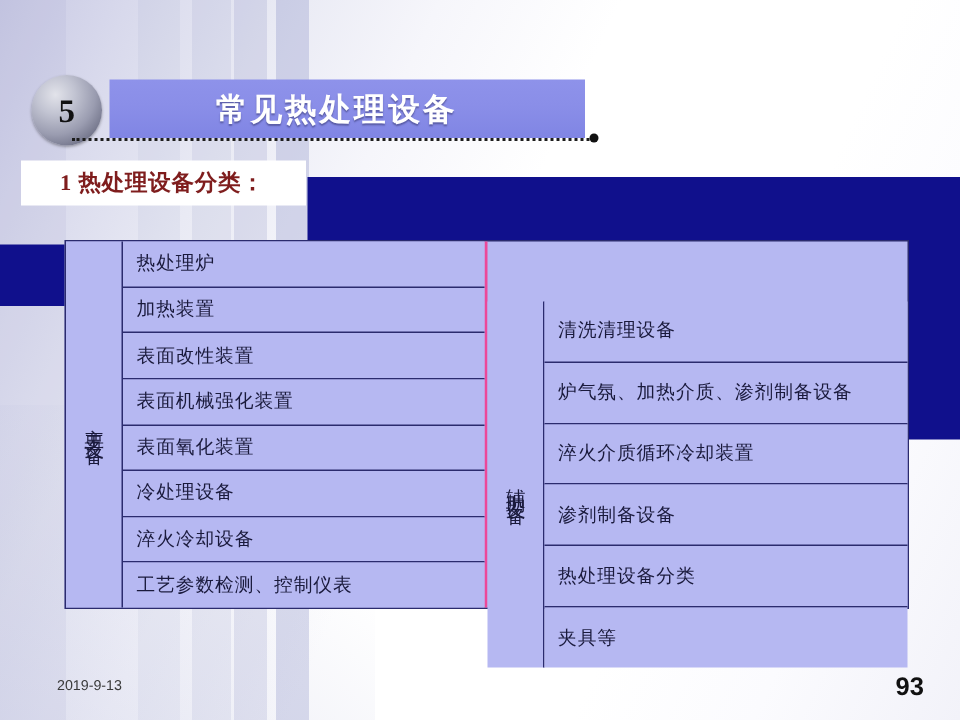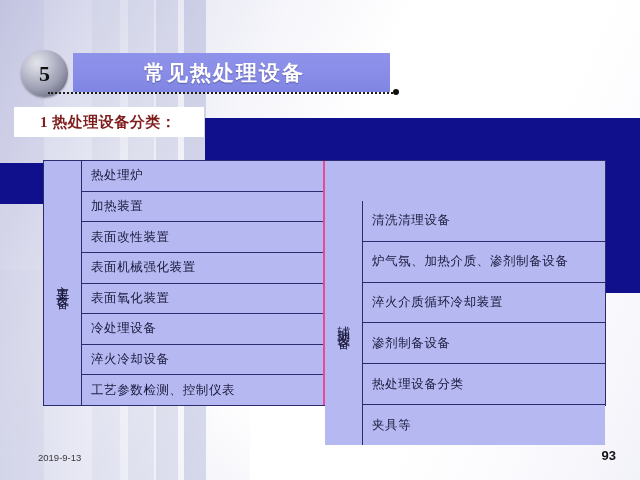--- a/index.html
+++ b/index.html
@@ -128,21 +128,21 @@
   .row:last-child{border-bottom:none;}
 
   
   #footer-date{
     position:absolute;left:38px;top:452px;
     font-size:9.5px;color:#3a3a3a;
     font-family:"Liberation Sans","DejaVu Sans",sans-serif;
   }
   #footer-page{
     position:absolute;right:24px;top:448px;
-    font-size:13px;font-weight:bold;color:#111111;
+    font-size:17px;font-weight:bold;color:#111111;
     font-family:"Liberation Sans","DejaVu Sans",sans-serif;
     padding-left:12px;
   }
 </style>
 </head>
 <body>
 
 <div id="slide">
 
   <div class="stripe s5"></div>

